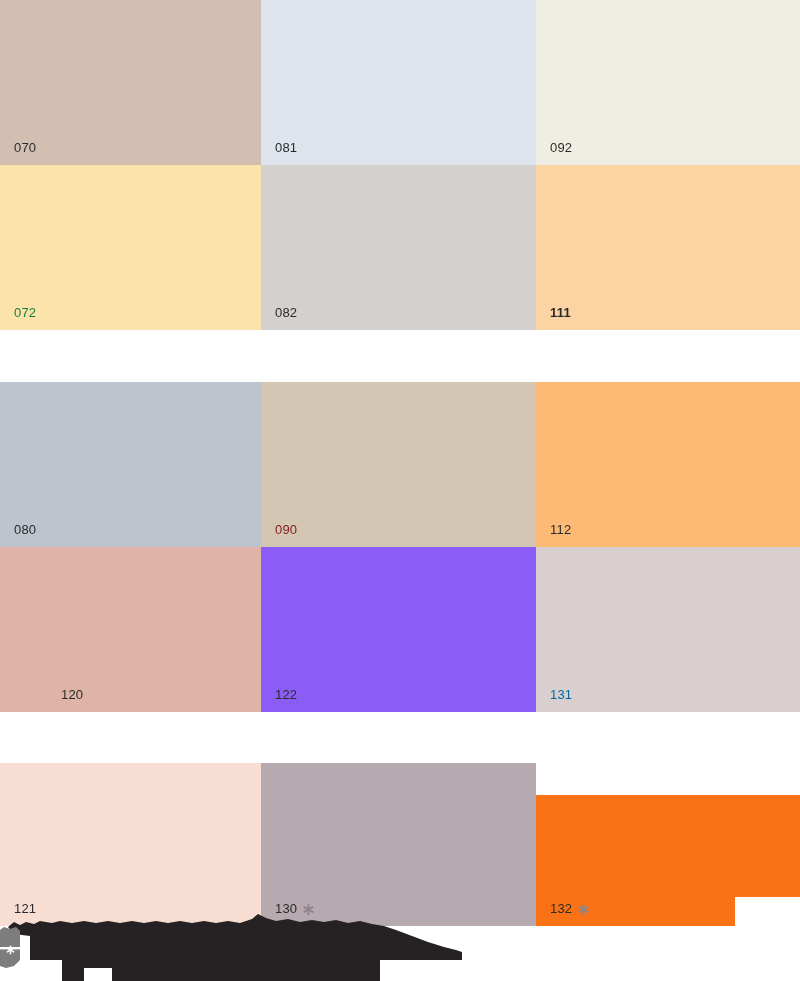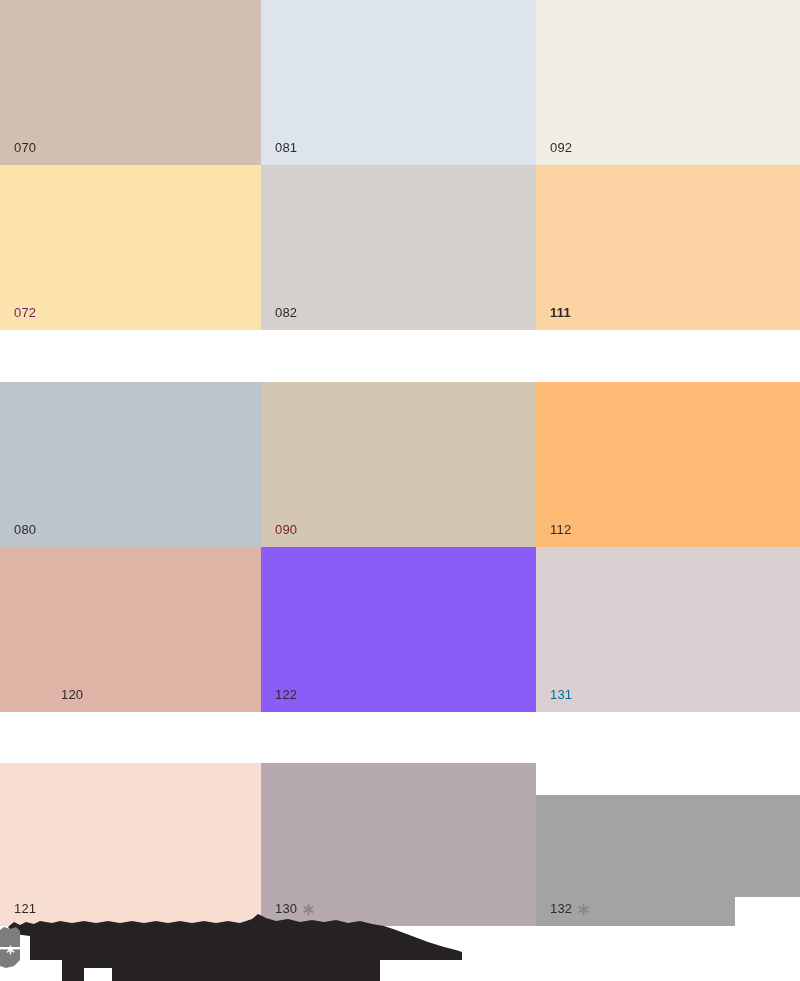--- a/index.html
+++ b/index.html
@@ -120,21 +120,21 @@
       </div>
     </div>
 
     <div class="swatch" style="background-color: rgb(240, 238, 227);">
       <div class="swatch-label" style="color: rgb(43, 43, 43);">
         <span class="label-code">092</span>
       </div>
     </div>
 
     <div class="swatch" style="background-color: rgb(252, 226, 171);">
-      <div class="swatch-label" style="color: #701a75;">
+      <div class="swatch-label" style="color: #15803d;">
         <span class="label-code">072</span>
       </div>
     </div>
 
     <div class="swatch" style="background-color: rgb(211, 208, 205);">
       <div class="swatch-label" style="color: rgb(43, 43, 43);">
         <span class="label-code">082</span>
       </div>
     </div>
 
@@ -202,21 +202,21 @@
             <g fill="#8c8589">
               <rect x="10.2" y="1.5" width="3.6" height="21" rx="1.6"></rect>
               <rect x="10.2" y="1.5" width="3.6" height="21" rx="1.6" transform="rotate(60 12 12)"></rect>
               <rect x="10.2" y="1.5" width="3.6" height="21" rx="1.6" transform="rotate(120 12 12)"></rect>
             </g>
           </svg>
         </span>
       </div>
     </div>
 
-    <div class="swatch" style="background-color: #a3a3a3; margin-top: 32px;">
+    <div class="swatch" style="background-color: #f97316; margin-top: 32px;">
       <div class="swatch-label" style="color: rgb(43, 43, 43);">
         <span class="label-code">132</span>
         <span class="asterisk-icon">
           <svg viewBox="0 0 24 24" width="13" height="13" aria-hidden="true">
             <g fill="#8c8589">
               <rect x="10.2" y="1.5" width="3.6" height="21" rx="1.6"></rect>
               <rect x="10.2" y="1.5" width="3.6" height="21" rx="1.6" transform="rotate(60 12 12)"></rect>
               <rect x="10.2" y="1.5" width="3.6" height="21" rx="1.6" transform="rotate(120 12 12)"></rect>
             </g>
           </svg>

